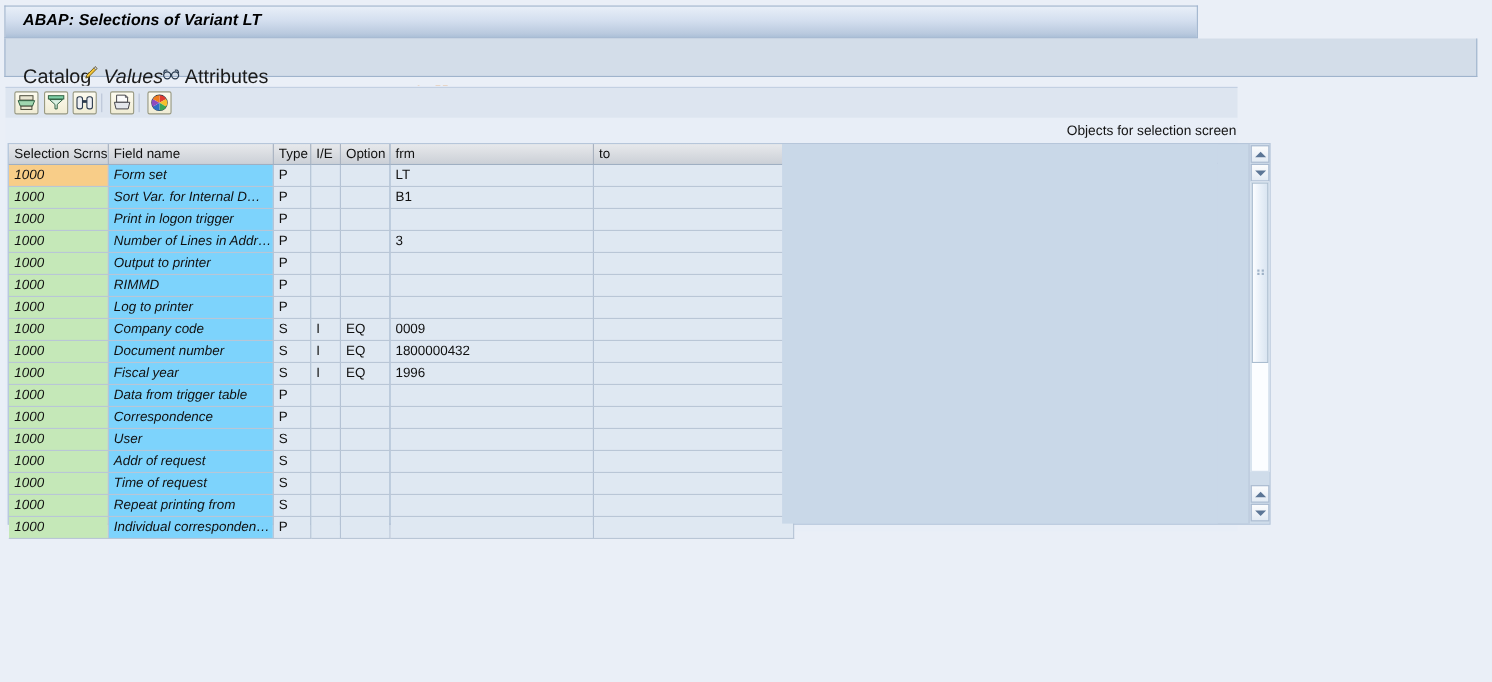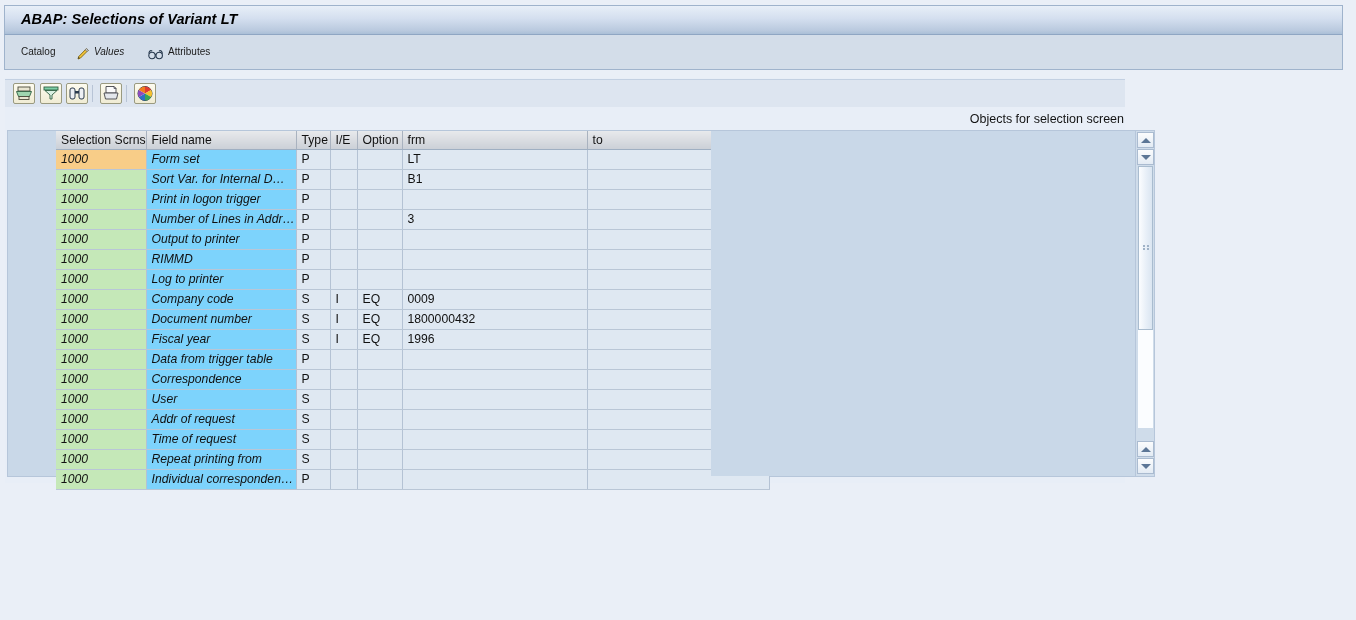--- a/index.html
+++ b/index.html
@@ -13,21 +13,21 @@
     font-family: "Liberation Sans", sans-serif;
     font-size: 12px;
     color: #000;
     overflow: hidden;
   }
 
   
   #titlebar {
     position: absolute;
     left: 4px; top: 5px;
-    width: 1339px; height: 30px;
+    width: 1085px; height: 30px;
     background: linear-gradient(to bottom, #e8eff8 0%, #d4dfef 45%, #b9c9de 88%, #aabfd7 100%);
     border: 1px solid #9fb3cc;
     border-bottom: 1px solid #8fa6c3;
     box-sizing: border-box;
   }
   #titlebar .title-text {
     position: absolute;
     left: 16px; top: 5px;
     font-size: 14.5px;
     font-weight: bold;
@@ -43,26 +43,26 @@
     left: 4px; top: 35px;
     width: 1339px; height: 35px;
     background: #d3dde9;
     border-left: 1px solid #9fb3cc;
     border-right: 1px solid #9fb3cc;
     border-bottom: 1px solid #9fb3cc;
     box-sizing: border-box;
   }
   .menu-item {
     position: absolute;
-    top: 12px;
+    top: 24px;
     height: 19px;
     display: flex;
-    align-items: flex-start;
+    align-items: center;
     gap: 4px;
-    font-size: 10px;
+    font-size: 18px;
     color: #1a1a1a;
     white-space: nowrap;
     cursor: default;
   }
   #menu-catalog { left: 16px; }
   #menu-values  { left: 70px; font-style: italic; }
   #menu-attrs   { left: 142px; }
 
   .mi-label { line-height: 1; }
 
@@ -130,21 +130,20 @@
   }
 
   
   #grid-wrap {
     position: absolute;
     left: 7px; top: 130px;
     width: 1148px; height: 347px;
     background: #c9d8e8;
     border: 1px solid #b6c6da;
     box-sizing: border-box;
-    padding-left: 48px;
   }
 
   table.grid {
     border-collapse: collapse;
     table-layout: fixed;
     width: 703px;
   }
   table.grid th,
   table.grid td {
     font-size: 12.2px;

